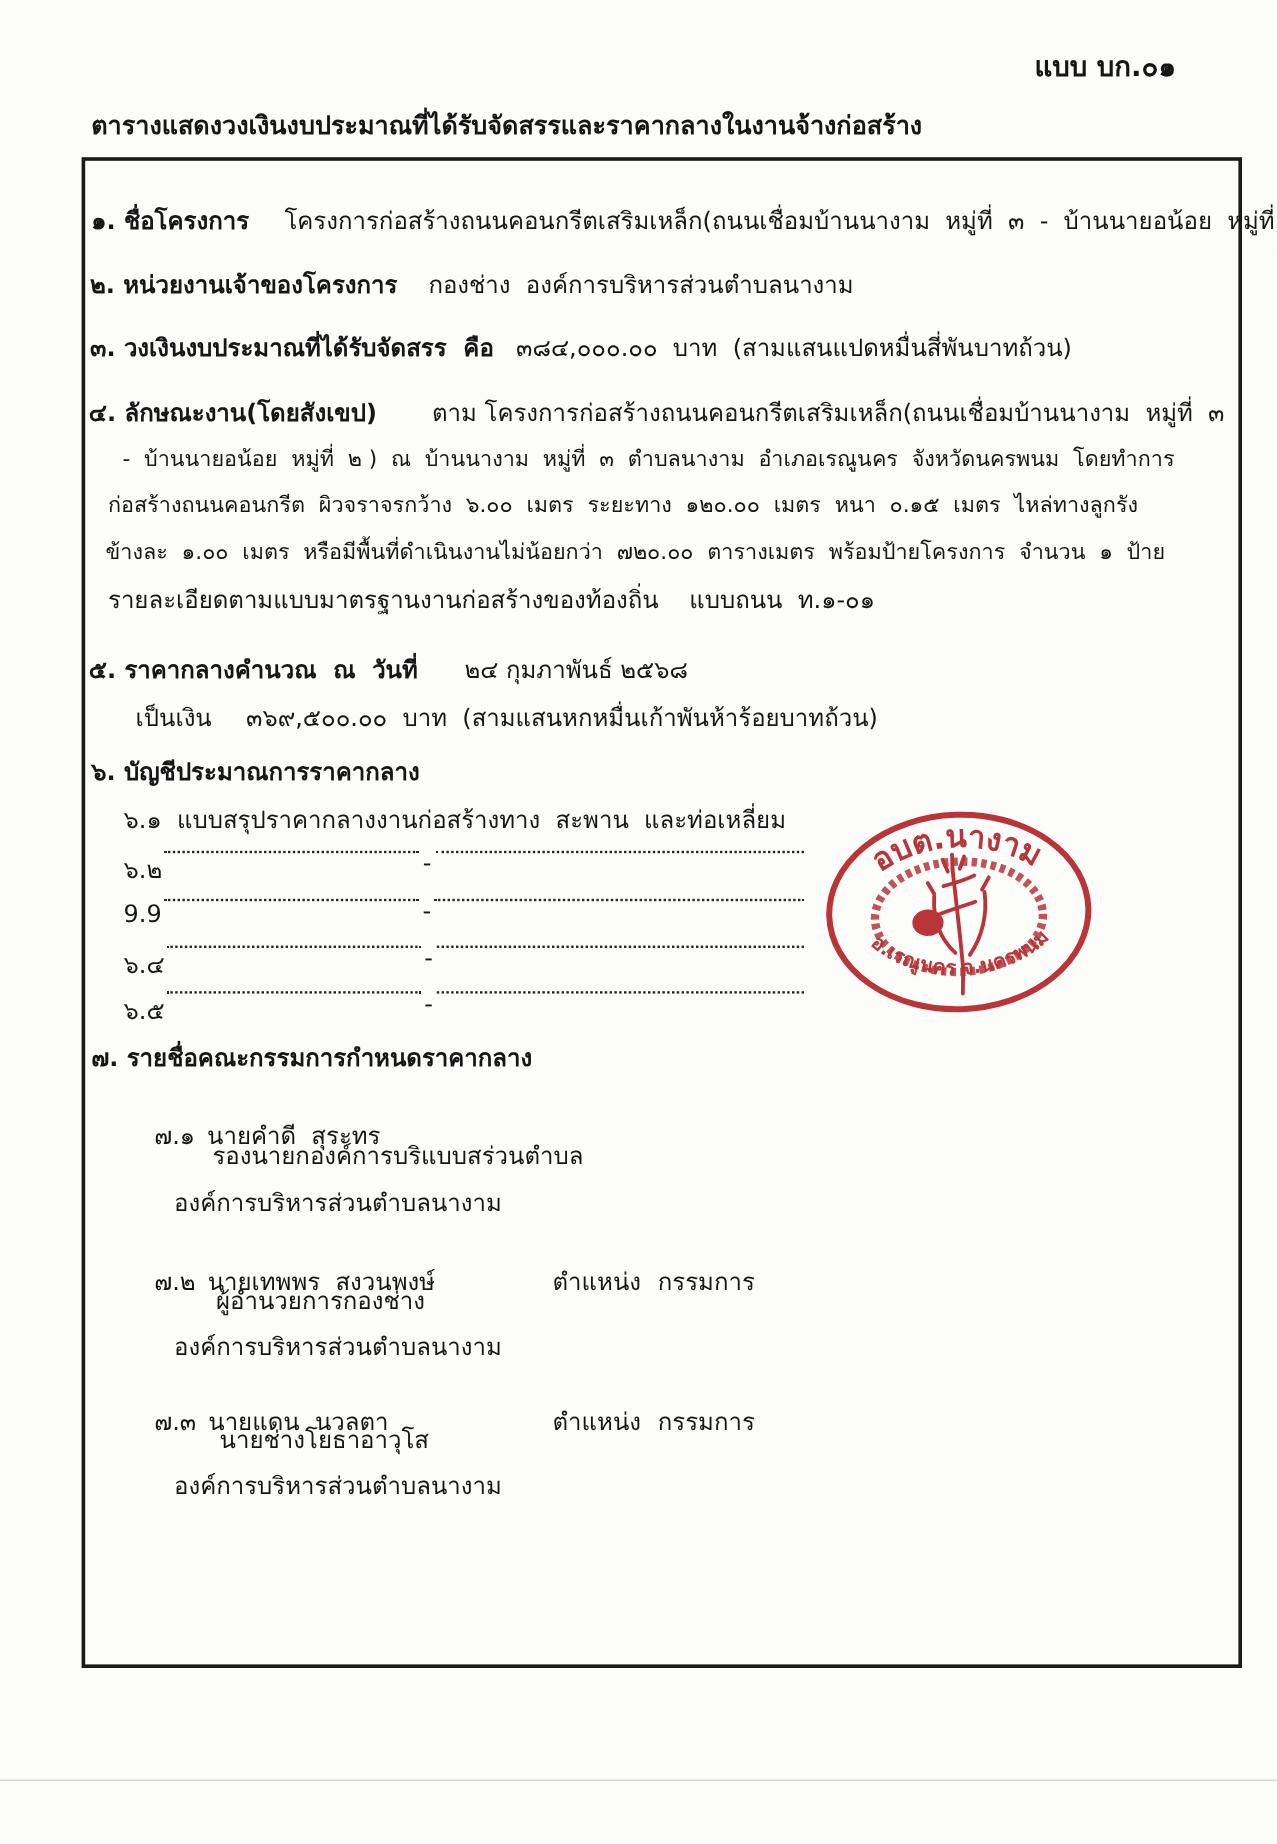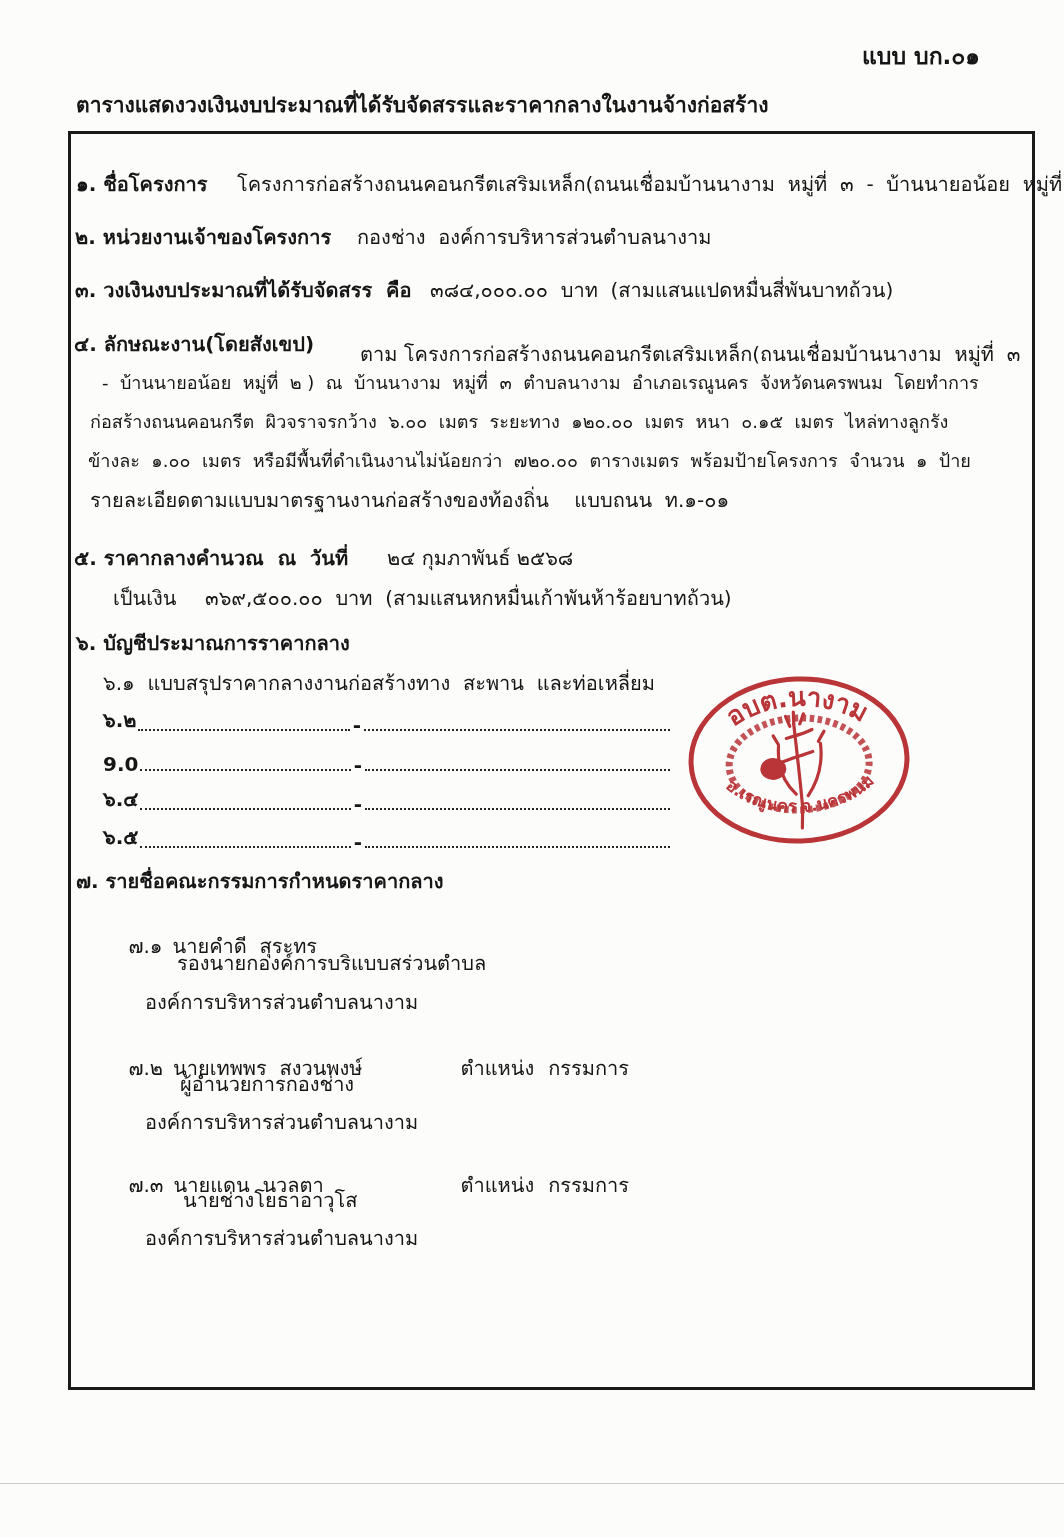--- a/index.html
+++ b/index.html
@@ -7,21 +7,21 @@
     position:relative;width:1064px;height:1537px;margin:0 auto;
     background:#fcfcfb;color:#161616;
     font-family:"DejaVu Sans",sans-serif;overflow:hidden;
   }
   .t{position:absolute;white-space:pre;font-size:20px;line-height:1.25;}
   .b{font-weight:bold;}
   .sm{font-size:18px;}
   .box{position:absolute;left:68px;top:131px;width:961px;height:1253px;border:3px solid #1a1a1a;}
   .gap10{margin-left:10px;}
   .gap14{margin-left:14px;}
-  .dotrow{position:absolute;left:103px;width:569px;height:27px;display:flex;align-items:flex-end;font-size:20px;font-weight:bold;}
+  .dotrow{position:absolute;left:103px;width:569px;height:27px;display:flex;font-size:20px;}
   .dotrow .lbl{white-space:pre;}
   .leader{height:0;border-bottom:2.5px dotted #262626;margin:0 2px 5px 2px;}
   .lead1{flex:0.69;}
   .lead2{flex:1;}
   .dash{line-height:1.05;margin:0 1px;}
   .stamp{position:absolute;left:683px;top:672px;width:232px;height:176px;transform:rotate(-2deg);opacity:.93;}
   .scanline{position:absolute;left:0;top:1483px;width:1064px;height:1px;background:#a8a8a5;opacity:.55;}
 </style>
 </head>
 <body>
@@ -36,42 +36,42 @@
   <div class="t b" style="left:76px;top:172px;">๑. ชื่อโครงการ</div>
   <div class="t" style="left:237px;top:172px;">โครงการก่อสร้างถนนคอนกรีตเสริมเหล็ก(ถนนเชื่อมบ้านนางาม  หมู่ที่  ๓  -  บ้านนายอน้อย  หมู่ที่  ๒)</div>
 
   <div class="t b" style="left:75px;top:225px;">๒. หน่วยงานเจ้าของโครงการ</div>
   <div class="t" style="left:357px;top:225px;">กองช่าง  องค์การบริหารส่วนตำบลนางาม</div>
 
   <div class="t b" style="left:75px;top:278px;">๓. วงเงินงบประมาณที่ได้รับจัดสรร  คือ</div>
   <div class="t" style="left:430px;top:278px;">๓๘๔,๐๐๐.๐๐  บาท  (สามแสนแปดหมื่นสี่พันบาทถ้วน)</div>
 
   <div class="t b" style="left:74px;top:332px;">๔. ลักษณะงาน(โดยสังเขป)</div>
-  <div class="t" style="left:360px;top:332px;margin-top:10px;">ตาม โครงการก่อสร้างถนนคอนกรีตเสริมเหล็ก(ถนนเชื่อมบ้านนางาม  หมู่ที่  ๓</div>
+  <div class="t" style="left:360px;top:332px;">ตาม โครงการก่อสร้างถนนคอนกรีตเสริมเหล็ก(ถนนเชื่อมบ้านนางาม  หมู่ที่  ๓</div>
   <div class="t sm" style="left:102px;top:372px;">-  บ้านนายอน้อย  หมู่ที่  ๒ )  ณ  บ้านนางาม  หมู่ที่  ๓  ตำบลนางาม  อำเภอเรณูนคร  จังหวัดนครพนม  โดยทำการ</div>
   <div class="t sm" style="left:90px;top:411px;">ก่อสร้างถนนคอนกรีต  ผิวจราจรกว้าง  ๖.๐๐  เมตร  ระยะทาง  ๑๒๐.๐๐  เมตร  หนา  ๐.๑๕  เมตร  ไหล่ทางลูกรัง</div>
   <div class="t sm" style="left:88px;top:450px;">ข้างละ  ๑.๐๐  เมตร  หรือมีพื้นที่ดำเนินงานไม่น้อยกว่า  ๗๒๐.๐๐  ตารางเมตร  พร้อมป้ายโครงการ  จำนวน  ๑  ป้าย</div>
   <div class="t" style="left:90px;top:488px;">รายละเอียดตามแบบมาตรฐานงานก่อสร้างของท้องถิ่น    แบบถนน  ท.๑-๐๑</div>
 
   <div class="t b" style="left:74px;top:546px;">๕. ราคากลางคำนวณ  ณ  วันที่</div>
   <div class="t" style="left:387px;top:546px;">๒๔ กุมภาพันธ์ ๒๕๖๘</div>
   <div class="t" style="left:113px;top:586px;">เป็นเงิน</div>
   <div class="t" style="left:205px;top:586px;">๓๖๙,๕๐๐.๐๐  บาท  (สามแสนหกหมื่นเก้าพันห้าร้อยบาทถ้วน)</div>
 
   <div class="t b" style="left:76px;top:631px;">๖. บัญชีประมาณการราคากลาง</div>
   <div class="t" style="left:103px;top:671px;">๖.๑  แบบสรุปราคากลางงานก่อสร้างทาง  สะพาน  และท่อเหลี่ยม</div>
 
   <div class="dotrow" style="top:709px;">
     <span class="lbl">๖.๒</span>
       <span class="leader lead1"></span>
       <span class="dash">-</span>
       <span class="leader lead2"></span>
   </div>
   <div class="dotrow" style="top:749px;">
-    <span class="lbl">9.0</span>
+    <span class="lbl">9.9</span>
       <span class="leader lead1"></span>
       <span class="dash">-</span>
       <span class="leader lead2"></span>
   </div>
   <div class="dotrow" style="top:788px;">
     <span class="lbl">๖.๔</span>
       <span class="leader lead1"></span>
       <span class="dash">-</span>
       <span class="leader lead2"></span>
   </div>

